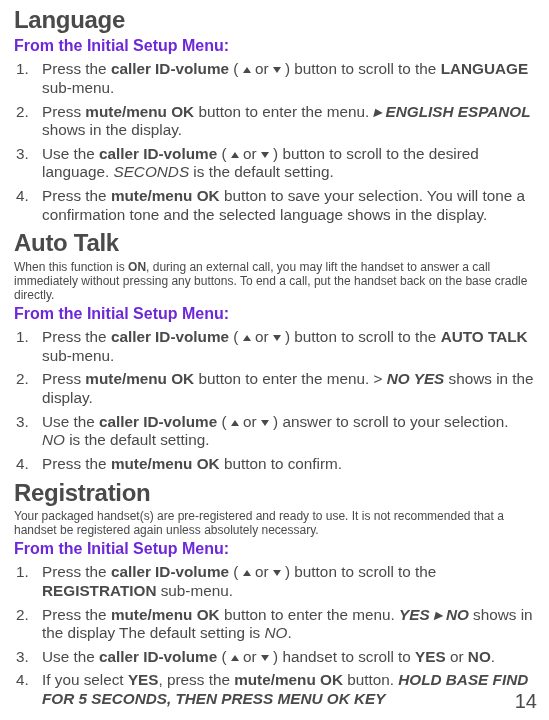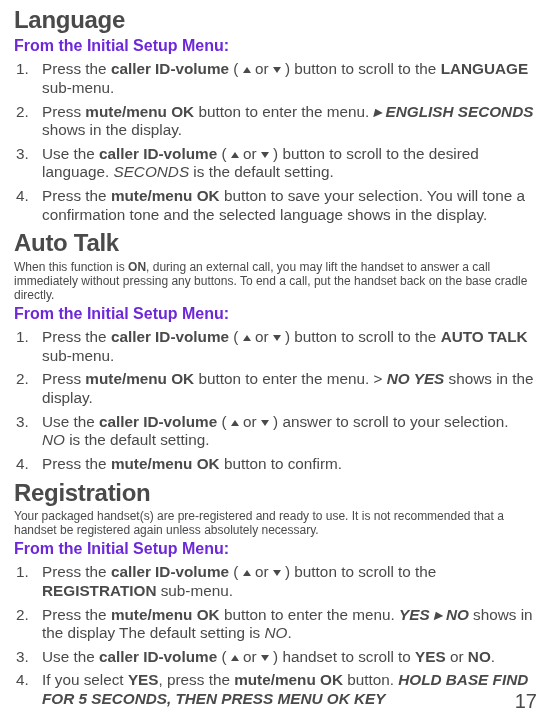--- a/index.html
+++ b/index.html
@@ -75,21 +75,21 @@
 </head>
 <body>
 
 <h1>Language</h1>
 <h2>From the Initial Setup Menu:</h2>
 <ol>
   <li>
     <span>Press the </span><b>caller ID-volume</b><span> ( </span><span class="tri-up"></span><span> or  </span><span class="tri-down"></span><span> ) button to scroll to the </span><b>LANGUAGE</b><span> sub-menu.</span>
   </li>
   <li>
-    <span>Press </span><b>mute/menu OK</b><span> button to enter the menu.  </span><b><i><span>▸</span><span> ENGLISH SECONDS</span></i></b><span> shows in the display.</span>
+    <span>Press </span><b>mute/menu OK</b><span> button to enter the menu.  </span><b><i><span>▸</span><span> ENGLISH ESPANOL</span></i></b><span> shows in the display.</span>
   </li>
   <li>
     <span>Use the </span><b>caller ID-volume</b><span> ( </span><span class="tri-up"></span><span> or  </span><span class="tri-down"></span><span> ) button to scroll to the desired language. </span><i>SECONDS</i><span> is the default setting.</span>
   </li>
   <li>
     <span>Press the </span><b>mute/menu OK</b><span> button to save your selection. You will tone a confirmation tone and the selected language shows in the display.</span>
   </li>
 </ol>
 
 <h1>Auto Talk</h1>
@@ -123,13 +123,13 @@
     <span>Press the </span><b>mute/menu OK</b><span> button to enter the menu. </span><b><i><span>YES </span><span>▸</span><span> NO</span></i></b><span> shows in the display The default setting is </span><i>NO</i><span>.</span>
   </li>
   <li>
     <span>Use the </span><b>caller ID-volume</b><span> ( </span><span class="tri-up"></span><span> or  </span><span class="tri-down"></span><span> ) handset to scroll to </span><b>YES</b><span> or </span><b>NO</b><span>.</span>
   </li>
   <li>
     <span>If you select </span><b>YES</b><span>, press the </span><b>mute/menu OK</b><span> button. </span><b><i>HOLD BASE FIND FOR 5 SECONDS, THEN PRESS MENU OK KEY</i></b>
   </li>
 </ol>
 
-<div class="page-num">17</div>
+<div class="page-num">14</div>
 
 </body></html>

